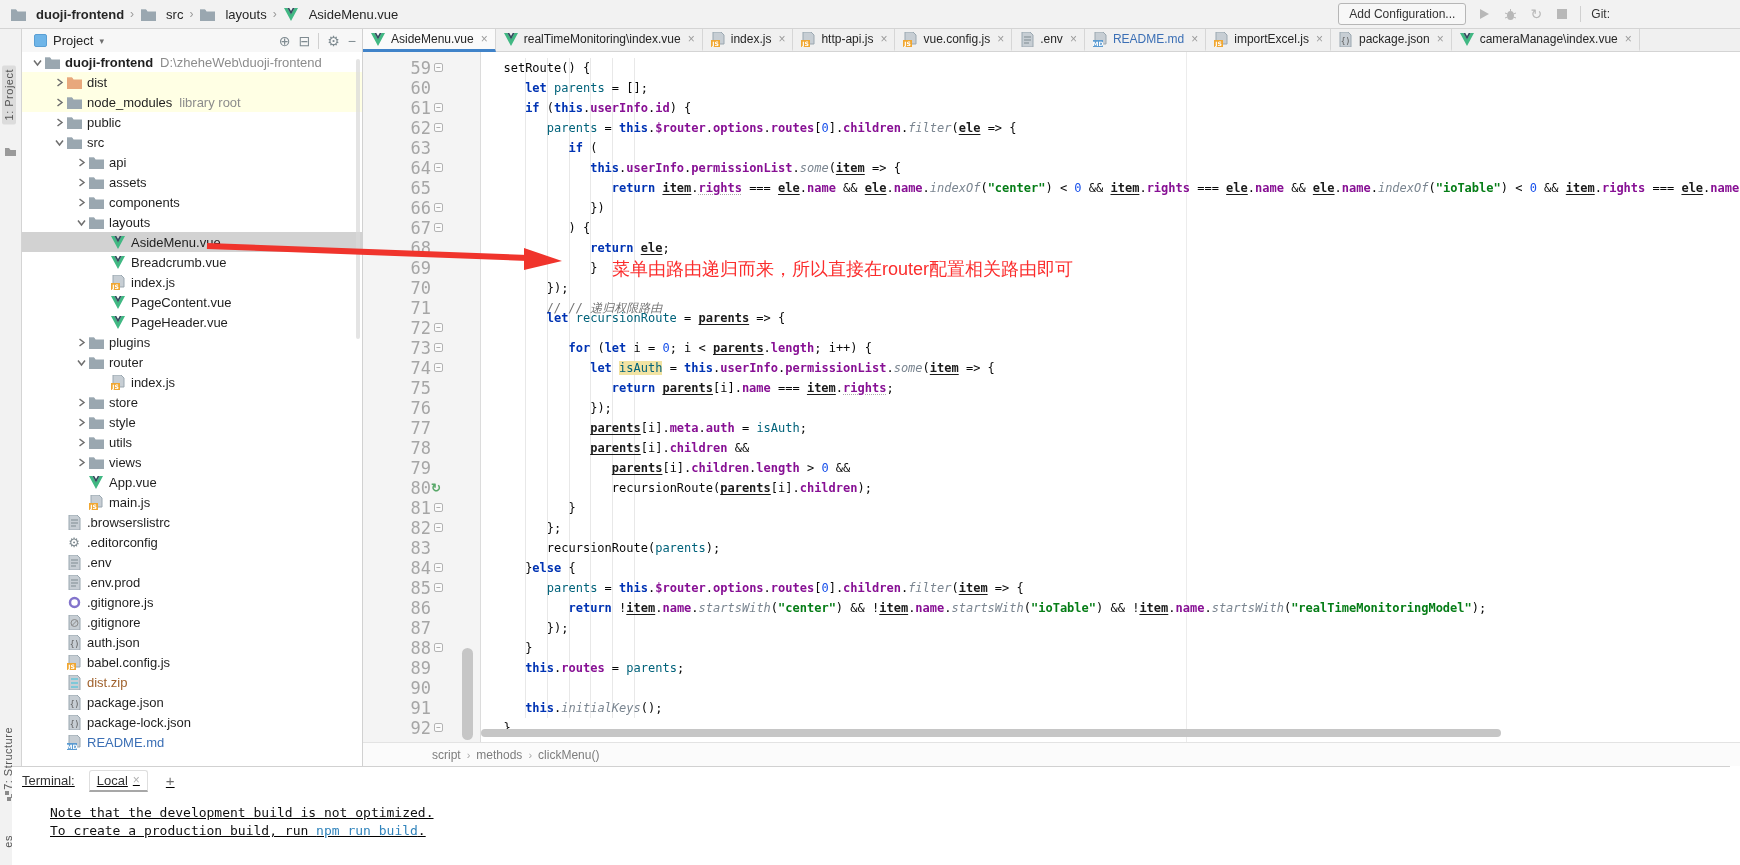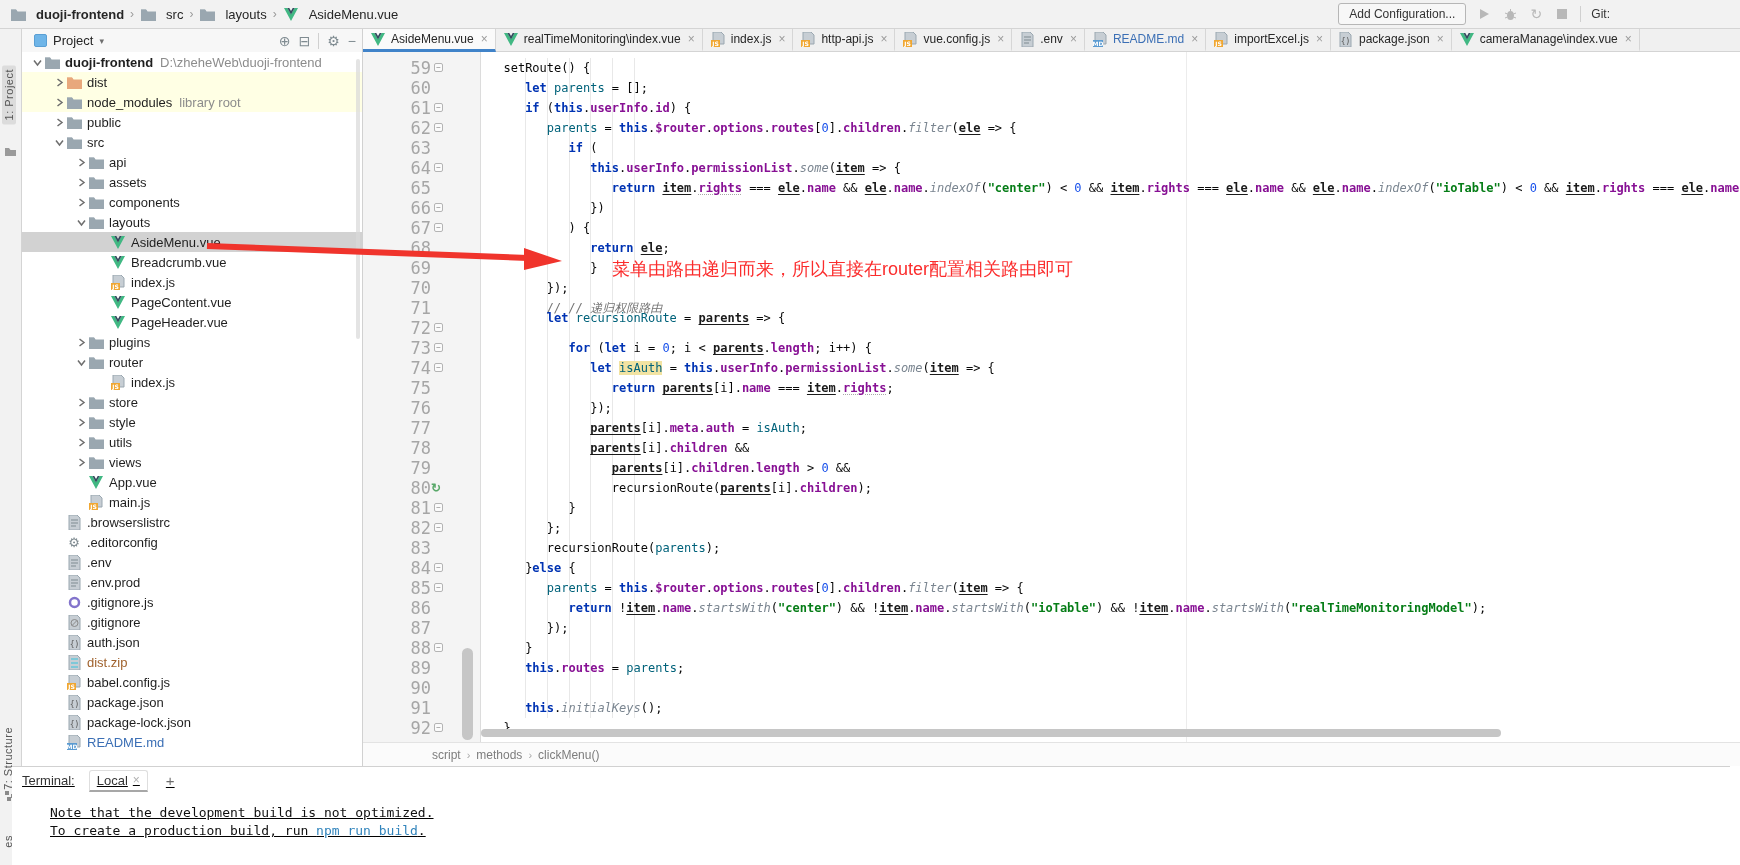--- a/index.html
+++ b/index.html
@@ -585,39 +585,39 @@
             <svg width="13" height="15" viewBox="0 0 13 15">
               <path d="M1 0h8l3 3v12H1z" fill="#c7ced4" stroke="#9AA7B0" stroke-width="1"></path>
               <text x="6.5" y="12" font-size="8" fill="#555" text-anchor="middle" font-family="DejaVu Sans Mono, monospace">{)</text>
             </svg>
           </span>
           <span class="t-label">auth.json</span>
         </div>
         <div class="tree-row" style="padding-left: 30px;">
           <span class="chev"></span>
           <span class="t-icon">
+            <svg width="14" height="15" viewBox="0 0 14 15">
+              <path d="M2 0h8l3 3v9H2z" fill="#c7ced4" stroke="#9AA7B0"></path>
+              <rect x="0" y="8" width="9" height="7" fill="#F0A732"></rect>
+              <text x="4.5" y="13.6" font-size="6" font-weight="bold" fill="#fff" text-anchor="middle" font-family="DejaVu Sans, sans-serif">JS</text>
+            </svg>
+          </span>
+          <span class="t-label">babel.config.js</span>
+        </div>
+        <div class="tree-row" style="padding-left: 30px;">
+          <span class="chev"></span>
+          <span class="t-icon">
             <svg width="13" height="15" viewBox="0 0 13 15">
               <path d="M1 0h8l3 3v12H1z" fill="#c7ced4" stroke="#9AA7B0" stroke-width="1"></path>
               <rect x="3" y="3" width="7" height="2" fill="#7ec8d8"></rect>
               <rect x="3" y="7" width="7" height="2" fill="#7ec8d8"></rect>
               <rect x="3" y="11" width="7" height="2" fill="#7ec8d8"></rect>
             </svg>
           </span>
           <span class="t-label" style="color: rgb(160, 98, 45);">dist.zip</span>
-        </div>
-        <div class="tree-row" style="padding-left: 30px;">
-          <span class="chev"></span>
-          <span class="t-icon">
-            <svg width="14" height="15" viewBox="0 0 14 15">
-              <path d="M2 0h8l3 3v9H2z" fill="#c7ced4" stroke="#9AA7B0"></path>
-              <rect x="0" y="8" width="9" height="7" fill="#F0A732"></rect>
-              <text x="4.5" y="13.6" font-size="6" font-weight="bold" fill="#fff" text-anchor="middle" font-family="DejaVu Sans, sans-serif">JS</text>
-            </svg>
-          </span>
-          <span class="t-label">babel.config.js</span>
         </div>
         <div class="tree-row" style="padding-left: 30px;">
           <span class="chev"></span>
           <span class="t-icon">
             <svg width="13" height="15" viewBox="0 0 13 15">
               <path d="M1 0h8l3 3v12H1z" fill="#c7ced4" stroke="#9AA7B0" stroke-width="1"></path>
               <text x="6.5" y="12" font-size="8" fill="#555" text-anchor="middle" font-family="DejaVu Sans Mono, monospace">{)</text>
             </svg>
           </span>
           <span class="t-label">package.json</span>

